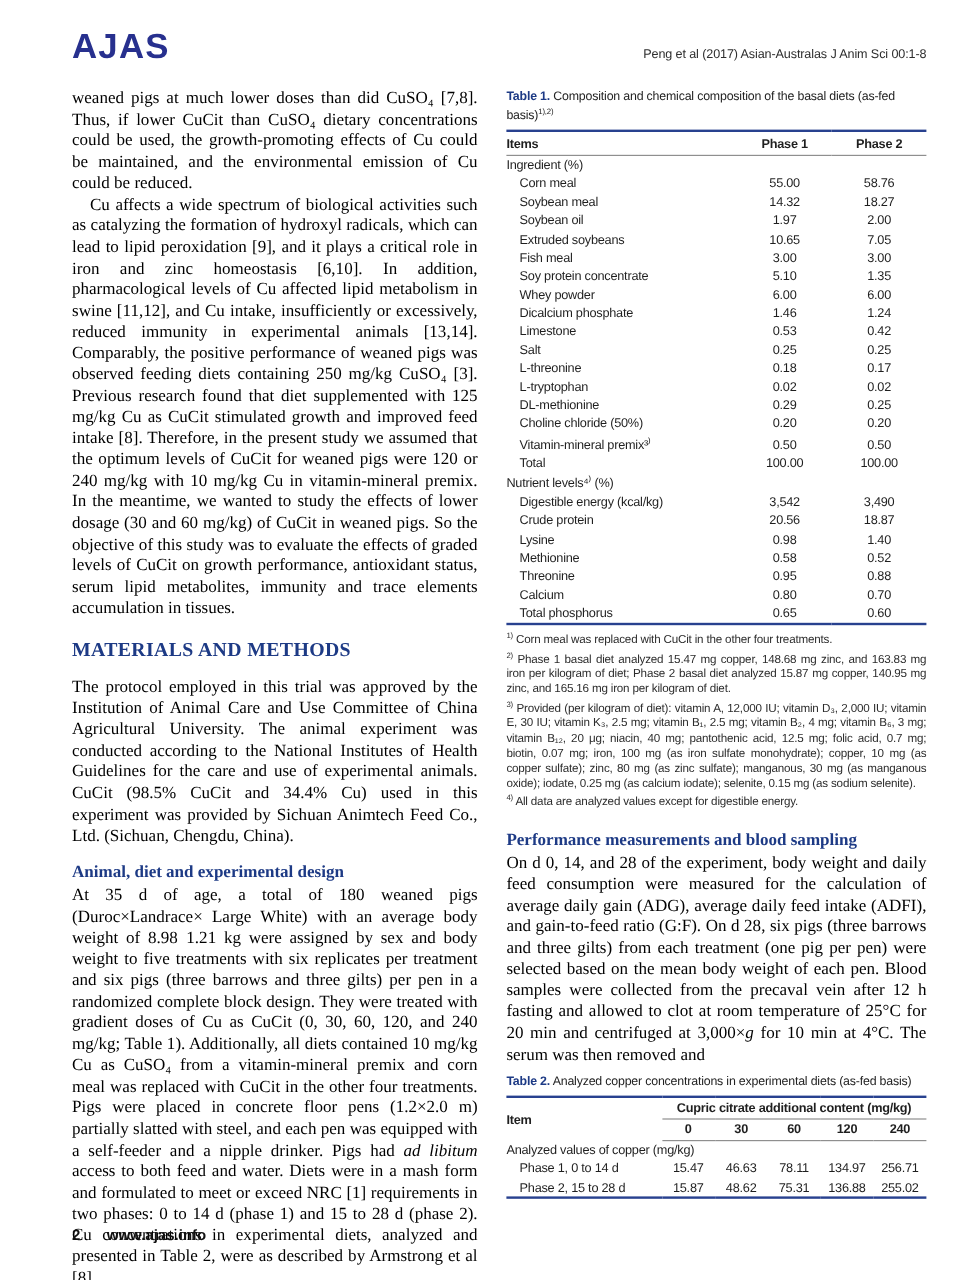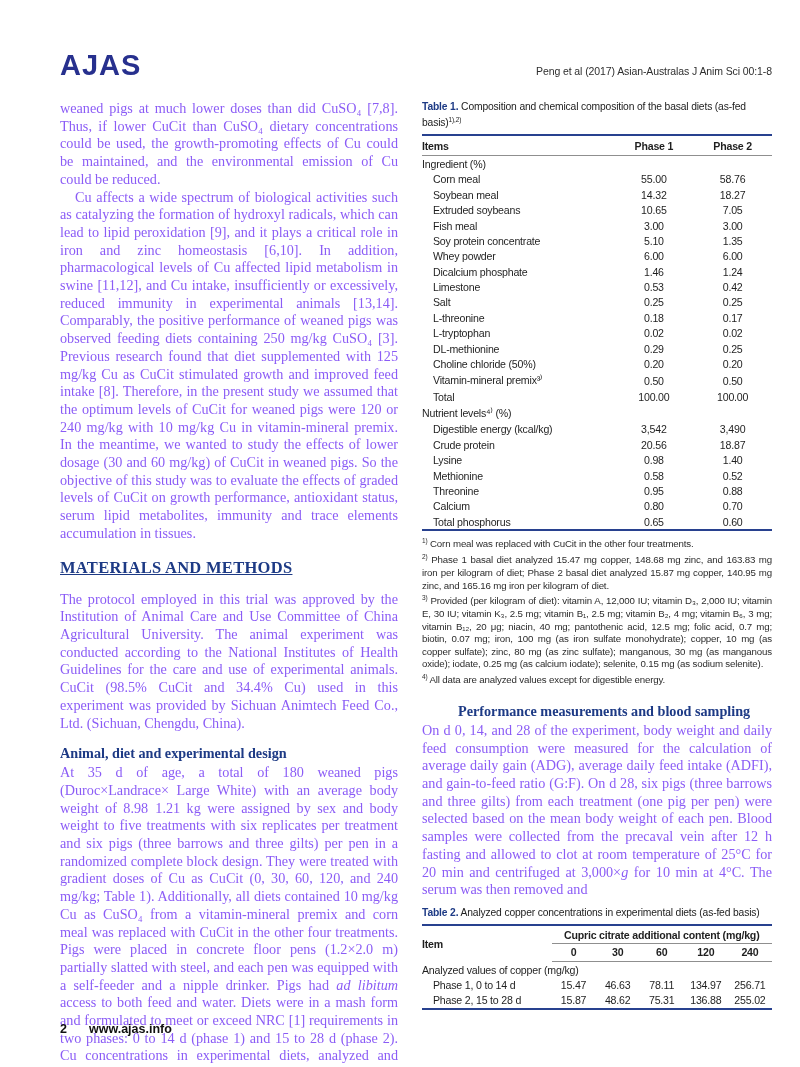--- a/index.html
+++ b/index.html
@@ -1,37 +1,37 @@
 <!DOCTYPE html>
 <html><head>
 <meta charset="utf-8">
 <style>
   * { margin:0; padding:0; box-sizing:border-box; }
   html,body { background:#ffffff; }
   body { width:800px; height:1067px; overflow:hidden;
          font-family:"Liberation Serif", serif; color:#1c1c1c; }
-  .page { position:relative; width:800px; height:1067px; padding:50px 28px 0 60px; overflow:hidden; background:#fff; }
+  .page { position:relative; width:800px; height:1067px; padding:24px 28px 0 60px; overflow:hidden; background:#fff; }
 
   
   .header-row { display:flex; justify-content:space-between; align-items:flex-end; margin-bottom:20px; }
   .logo { font-family:"Liberation Sans", sans-serif; font-weight:bold; font-size:29px; line-height:30px;
           color:#27308e; letter-spacing:1px; }
   .citation { font-family:"Liberation Sans", sans-serif; font-size:10.5px; color:#2e2e2e;
               letter-spacing:-0.1px; padding-bottom:3px; }
 
   
   .columns { display:flex; gap:24px; }
   .col-left { width:338px; }
   .col-right { width:350px; }
 
-  .body-text { font-size:14.2px; line-height:17.7px; text-align:justify; color:#8b5cf6; }
+  .body-text { font-size:14.2px; line-height:17.7px; text-align:justify; color:#000000; }
   .body-text.indent { text-indent:15px; }
 
   h1.section { color:#1d3a85; font-size:16.5px; font-weight:bold; letter-spacing:0.3px;
-               margin:15px 0 13px; font-family:"Liberation Serif", serif;text-decoration:underline; }
+               margin:15px 0 13px; font-family:"Liberation Serif", serif; }
   h2.subsection { color:#1d3a85; font-size:14.2px; font-weight:bold; margin:13px 0 2px; }
 
   
   .table-caption { font-family:"Liberation Sans", sans-serif; font-size:10.3px; letter-spacing:-0.15px;
                    color:#222; margin-bottom:5px; line-height:13px; }
   .table-caption .cap-label { color:#1d3a85; font-weight:bold; }
   .table-caption sup { font-size:6.5px; }
 
   table { width:100%; border-collapse:collapse; table-layout:fixed;
           font-family:"Liberation Sans", sans-serif; font-size:10.6px; letter-spacing:-0.2px; color:#1f1f1f; }
@@ -110,20 +110,25 @@
               <td class="left item">Corn meal</td>
               <td class="ctr">55.00</td>
               <td class="ctr">58.76</td>
             </tr>
             <tr>
               <td class="left item">Soybean meal</td>
               <td class="ctr">14.32</td>
               <td class="ctr">18.27</td>
             </tr>
             <tr>
+              <td class="left item">Soybean oil</td>
+              <td class="ctr">1.97</td>
+              <td class="ctr">2.00</td>
+            </tr>
+            <tr>
               <td class="left item">Extruded soybeans</td>
               <td class="ctr">10.65</td>
               <td class="ctr">7.05</td>
             </tr>
             <tr>
               <td class="left item">Fish meal</td>
               <td class="ctr">3.00</td>
               <td class="ctr">3.00</td>
             </tr>
             <tr>
@@ -224,21 +229,21 @@
           </tbody>
       </table>
 
       <div class="footnotes">
           <div class="footnote"><sup>1)</sup><span> Corn meal was replaced with CuCit in the other four treatments.</span></div>
           <div class="footnote"><sup>2)</sup><span> Phase 1 basal diet analyzed 15.47 mg copper, 148.68 mg zinc, and 163.83 mg iron per kilogram of diet; Phase 2 basal diet analyzed 15.87 mg copper, 140.95 mg zinc, and 165.16 mg iron per kilogram of diet.</span></div>
           <div class="footnote"><sup>3)</sup><span> Provided (per kilogram of diet): vitamin A, 12,000 IU; vitamin D₃, 2,000 IU; vitamin E, 30 IU; vitamin K₃, 2.5 mg; vitamin B₁, 2.5 mg; vitamin B₂, 4 mg; vitamin B₆, 3 mg; vitamin B₁₂, 20 μg; niacin, 40 mg; pantothenic acid, 12.5 mg; folic acid, 0.7 mg; biotin, 0.07 mg; iron, 100 mg (as iron sulfate monohydrate); copper, 10 mg (as copper sulfate); zinc, 80 mg (as zinc sulfate); manganous, 30 mg (as manganous oxide); iodate, 0.25 mg (as calcium iodate); selenite, 0.15 mg (as sodium selenite).</span></div>
           <div class="footnote"><sup>4)</sup><span> All data are analyzed values except for digestible energy.</span></div>
         </div>
 
-      <h2 class="subsection" style="margin-top:16px;margin-left:36px;">Performance measurements and blood sampling</h2>
+      <h2 class="subsection" style="margin-top:16px;">Performance measurements and blood sampling</h2>
       <p class="body-text">On d 0, 14, and 28 of the experiment, body weight and daily feed consumption were measured for the calculation of average daily gain (ADG), average daily feed intake (ADFI), and gain-to-feed ratio (G:F). On d 28, six pigs (three barrows and three gilts) from each treatment (one pig per pen) were selected based on the mean body weight of each pen. Blood samples were collected from the precaval vein after 12 h fasting and allowed to clot at room temperature of 25°C for 20 min and centrifuged at 3,000×<i>g</i> for 10 min at 4°C. The serum was then removed and</p>
 
       <div class="table-caption" style="margin-top:7px;">
         <span class="cap-label">Table 2.</span><span> Analyzed copper concentrations in experimental diets (as-fed basis)</span>
       </div>
 
       <table class="data-table t2">
         <colgroup>
             <col class="c-item">
             <col class="c-n">

